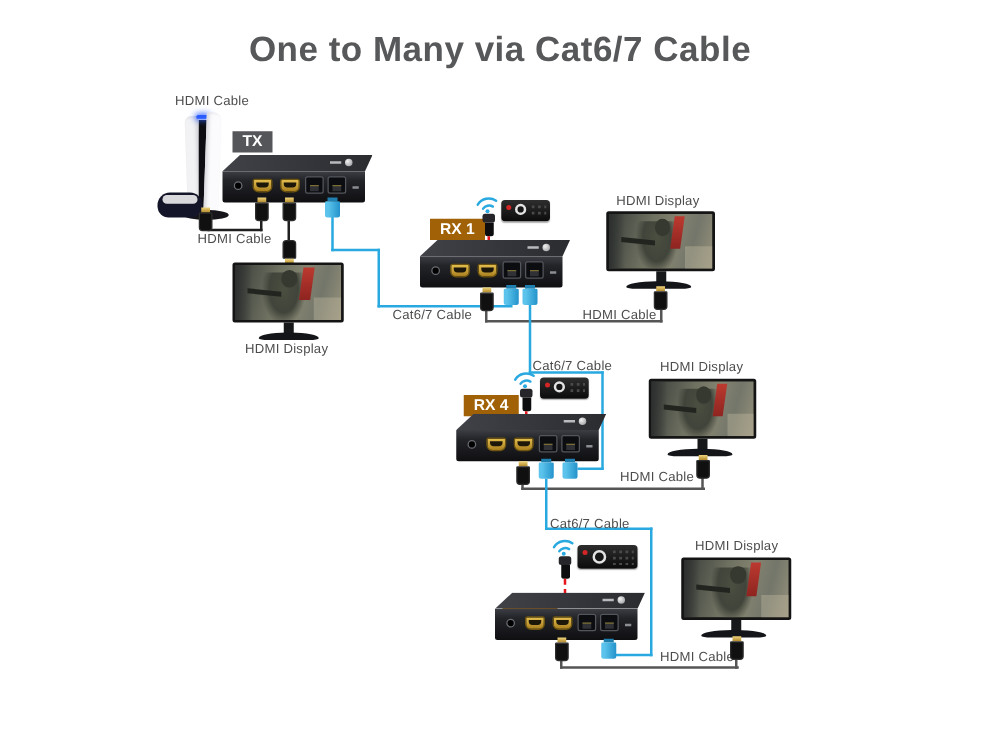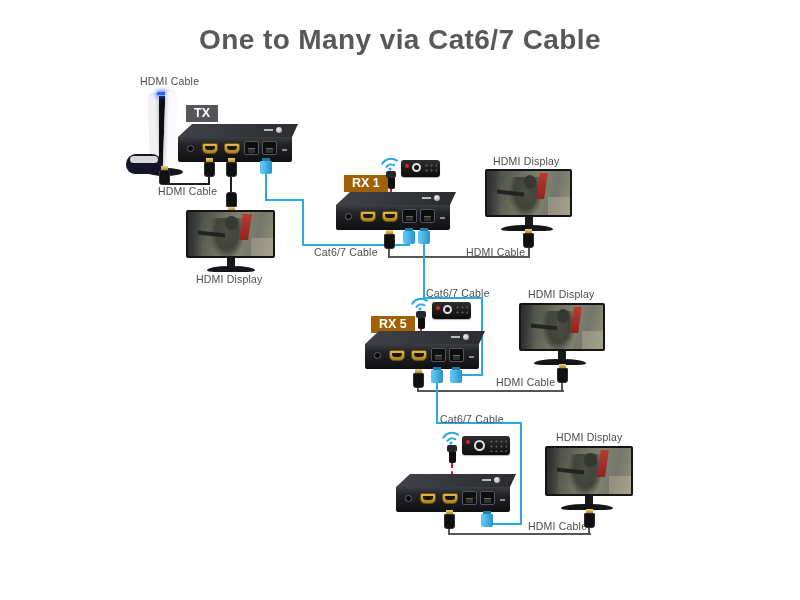--- a/index.html
+++ b/index.html
@@ -267,21 +267,21 @@
     </div>
     <div class="mcol" style="left:525px;top:217px"></div>
     <div class="mbase" style="left:501px;top:225px;width:52px"></div>
   </div>
   <div class="hplug" style="left:523px;top:229px">
       <div class="tip"></div>
       <div class="pb"></div>
     </div>
   <div class="lbl" style="left:426px;top:287px">Cat6/7 Cable</div>
 
-  <div class="badge red" style="left:371px;top:316px">RX 5</div>
+  <div class="badge red" style="left:371px;top:316px">RX 4</div>
   <svg class="ir-svg" style="left:409px;top:296px" width="24" height="15" viewBox="0 0 24 15">
     <g transform="rotate(-12 12 13)" stroke="#29a9e0" stroke-width="2" fill="none" stroke-linecap="round">
       <path d="M8 10 A 6 6 0 0 1 16 10"></path>
         <path d="M4.5 6 A 10.5 10.5 0 0 1 19.5 6"></path>
     </g>
       <circle cx="11" cy="13" r="1.6" fill="#29a9e0"></circle>
   </svg>
   <div class="ir-head" style="left:416px;top:311px;width:10px;height:7px"></div>
   <div class="ir-stem" style="left:418px;top:318px;width:7px;height:11px"></div>
   <div class="seg r" style="left:420px;top:329px;width:2px;height:10px"></div>

